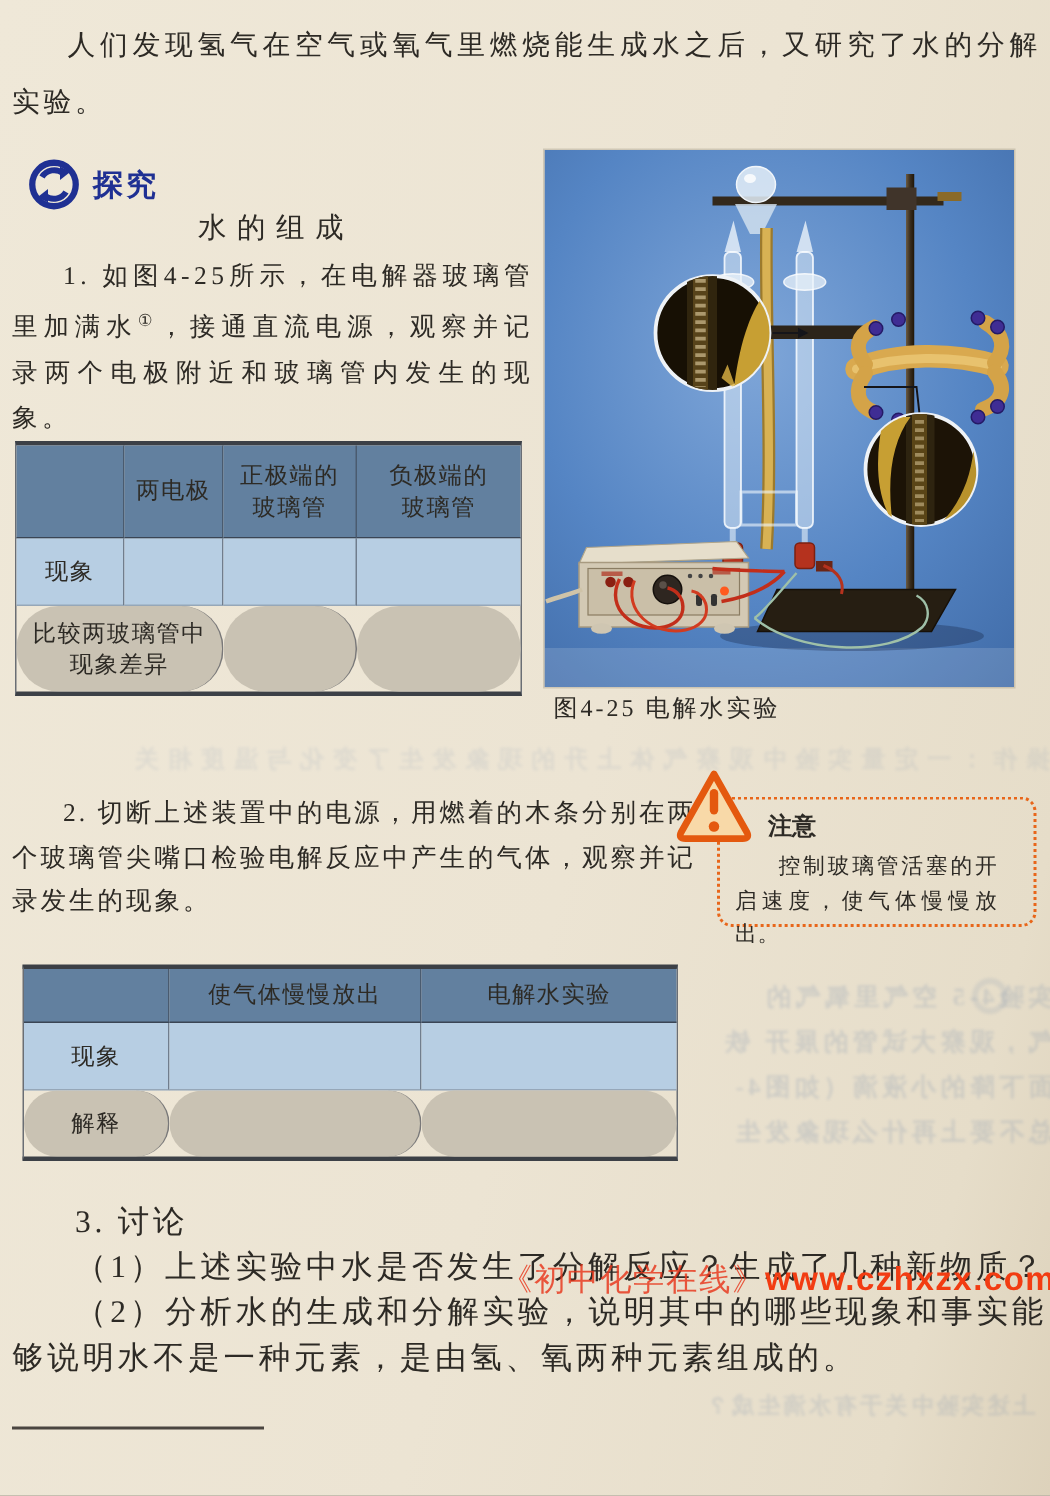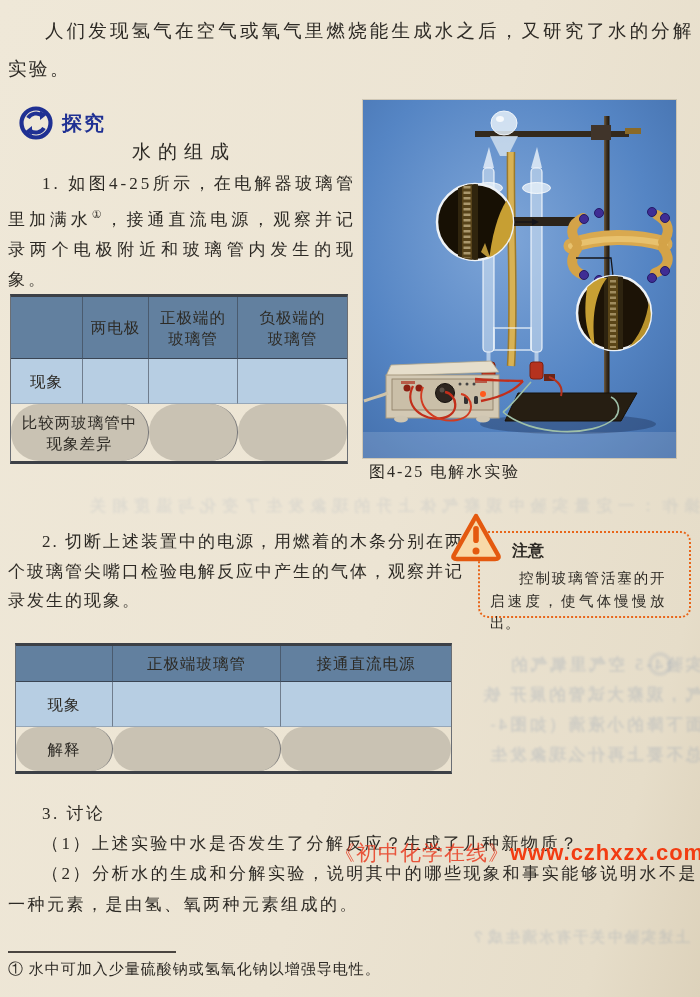--- a/index.html
+++ b/index.html
@@ -53,21 +53,21 @@
   
   .notice { left:478px; top:531px; width:213px; height:87px;
             border:2px dotted #e8661a; border-radius:10px; }
   .notice-title { position:absolute; left:32px; top:8px;
             font-family:"Liberation Sans","DejaVu Sans",sans-serif; font-weight:bold; font-size:16px; }
   .notice-text { position:absolute; left:10px; right:24px; top:34px;
             font-size:14.5px; line-height:22.5px; text-indent:2em; letter-spacing:.5px; text-align:justify; }
   .warn-tri { left:450px; top:512px; z-index:3; }
 
   
-  .discussion { left:8px; top:799px; width:690px; font-size:17px; line-height:30.2px; letter-spacing:2.5px; }
+  .discussion { left:8px; top:799px; width:690px; font-size:21px; line-height:30.2px; letter-spacing:2.5px; }
   .discussion p { text-indent:2em; text-align:justify; }
 
   
   .watermark { left:334px; top:839px; z-index:5; white-space:nowrap;
                font-family:"Liberation Sans","DejaVu Sans",sans-serif; }
   .wm-brand { font-size:21px; color:rgba(232,52,26,.82); letter-spacing:1px; }
   .wm-url { font-size:22px; font-weight:bold; color:#f23c12; letter-spacing:1px; }
 
   
   .fn-rule { left:8px; top:951px; width:168px; height:2px; background:#4a4540; }
@@ -253,22 +253,22 @@
     <div class="notice-text">控制玻璃管活塞的开启速度，使气体慢慢放出。</div>
   </div>
   <svg class="abs warn-tri" width="52" height="50" viewBox="0 0 52 50">
     <path d="M26,4 L48,43 Q50,47 45,47 L7,47 Q2,47 4,43 Z" fill="#f8d9a8" stroke="#e4590f" stroke-width="4.5" stroke-linejoin="round"></path>
     <rect x="23.2" y="14" width="5.6" height="17" rx="2.8" fill="#e4590f"></rect>
     <circle cx="26" cy="39" r="3.5" fill="#e4590f"></circle>
   </svg>
 
   <div class="abs tbl t2">
     <div class="cell bg-dark br bb"></div>
-    <div class="cell bg-dark br bb">正极端玻璃管</div>
-    <div class="cell bg-dark bb">接通直流电源</div>
+    <div class="cell bg-dark br bb">使气体慢慢放出</div>
+    <div class="cell bg-dark bb">电解水实验</div>
 
     <div class="cell bg-blue br bb2">现象</div>
     <div class="cell bg-blue br bb2"></div>
     <div class="cell bg-blue bb2"></div>
 
     <div class="cell bg-tan br">解释</div>
     <div class="cell bg-tan br"></div>
     <div class="cell bg-tan"></div>
   </div>
 
@@ -286,15 +286,14 @@
     <p>（2）分析水的生成和分解实验，说明其中的哪些现象和事实能够说明水不是一种元素，是由氢、氧两种元素组成的。</p>
   </div>
 
   <div class="abs watermark">
     <span class="wm-brand">《初中化学在线》</span><span class="wm-url">www.czhxzx.com</span>
   </div>
 
   <div class="abs ghost ghost-br">上述实验中关于有水滴生成？</div>
 
   <div class="abs fn-rule"></div>
-  <div class="abs footnote">① 水中可加入少量硫酸钠或氢氧化钠以增强导电性。</div>
 
 </div>
 
 </body></html>

